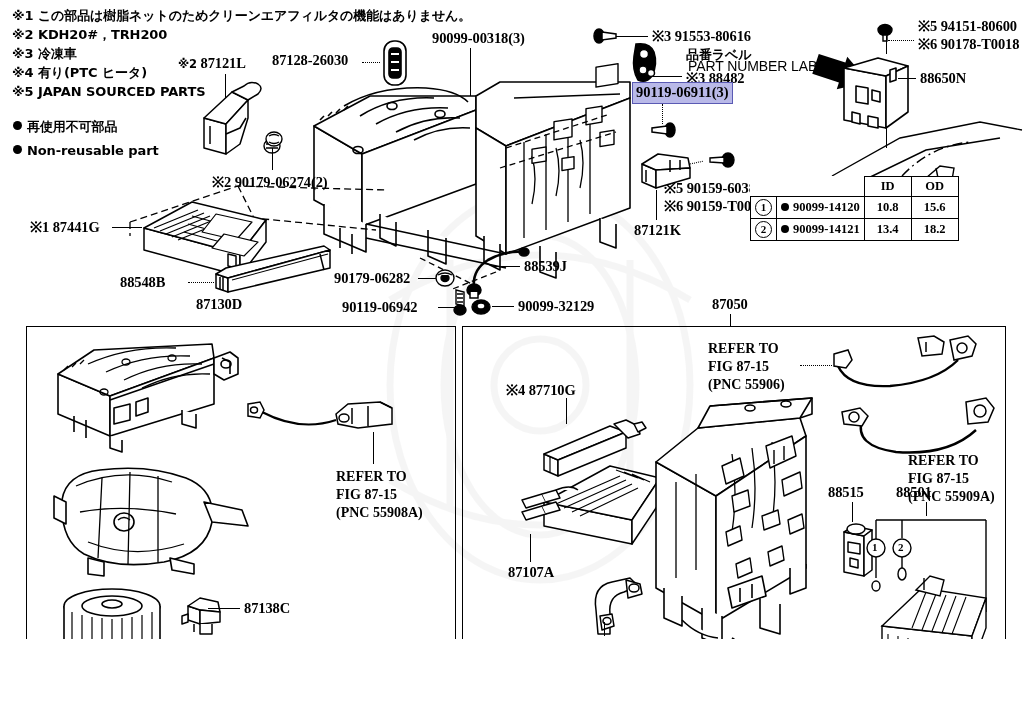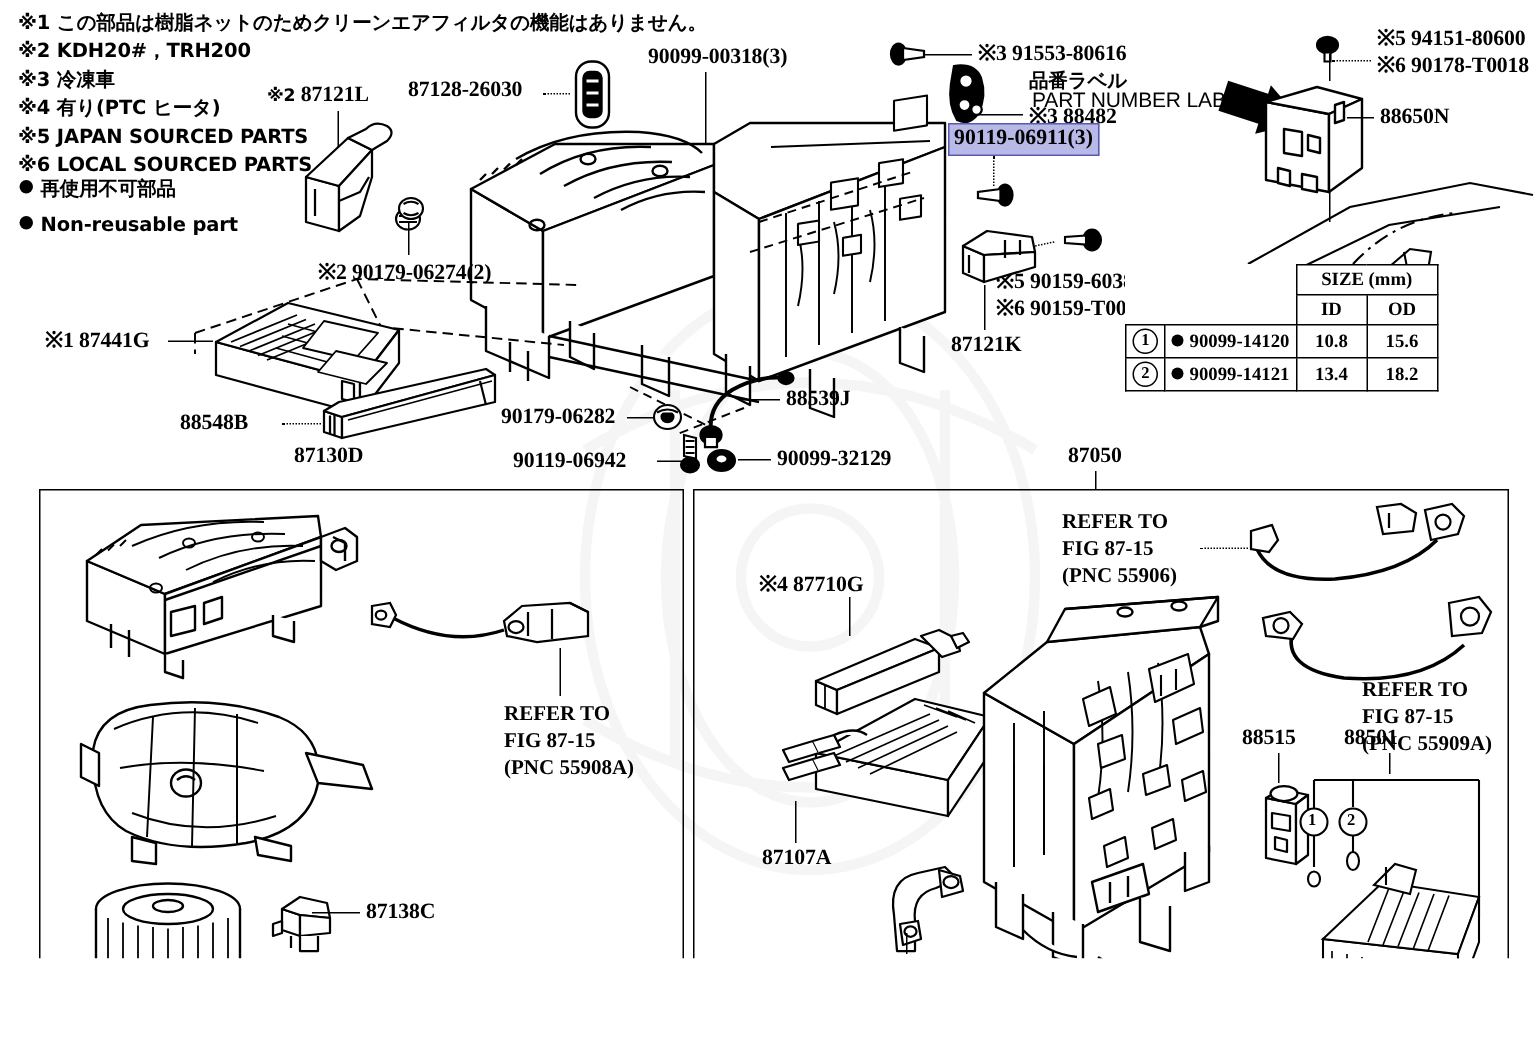--- a/index.html
+++ b/index.html
@@ -130,21 +130,20 @@
       <circle cx="210" cy="235" r="46"></circle>
       <path d="M120 110 L120 360 M300 110 L300 360"></path>
     </g>
   </svg>
 
   <div class="lbl jp" style="left:12px;top:8px;">※1 この部品は樹脂ネットのためクリーンエアフィルタの機能はありません。</div>
   <div class="lbl jp" style="left:12px;top:27px;">※2 KDH20#，TRH200</div>
   <div class="lbl jp" style="left:12px;top:46px;">※3 冷凍車</div>
   <div class="lbl jp" style="left:12px;top:65px;">※4 有り(PTC ヒータ)</div>
   <div class="lbl jp" style="left:12px;top:84px;">※5 JAPAN SOURCED PARTS</div>
-  <div class="lbl jp" style="left:12px;top:103px;">※6 LOCAL SOURCED PARTS</div>
   <div style="position:absolute;left:13px;top:117px;">
     <span class="bullet"></span><span class="lbl jp" style="position:static;">再使用不可部品</span>
   </div>
   <div style="position:absolute;left:13px;top:141px;">
     <span class="bullet"></span><span class="lbl jp" style="position:static;">Non-reusable part</span>
   </div>
 
   <svg class="art" style="left:196px;top:78px;" width="95" height="80" viewBox="0 0 95 80">
     <g fill="#fff" stroke="#000" stroke-width="1.5" stroke-linejoin="round">
       <path d="M8 40 L8 70 L30 76 L30 46 Z"></path>
@@ -422,25 +421,20 @@
       <path d="M20 20 L54 18 L54 28 L20 38 Z"></path>
       <path d="M34 10 L34 22 M44 10 L44 20"></path>
       <path d="M10 20 L10 32"></path>
     </g>
   </svg>
   <div class="lbl" style="left:634px;top:222px;">87121K</div>
   <div class="ln lnv" style="left:656px;top:190px;height:30px;"></div>
 
   <table class="sizetable" style="left:750px;top:176px;">
     <tbody>
-        <tr>
-      <td style="border:none;background:transparent;"></td>
-      <td style="border:none;background:transparent;"></td>
-      <td colspan="2">SIZE (mm)</td>
-    </tr>
     <tr>
       <td style="border:none;background:transparent;"></td>
       <td style="border:none;background:transparent;"></td>
       <td style="width:38px;">ID</td>
       <td style="width:38px;">OD</td>
     </tr>
     <tr>
       <td><span class="circnum">1</span></td>
       <td style="text-align:left;white-space:nowrap;">
         <span class="bullet" style="width:8px;height:8px;margin-right:4px;"></span><span>90099-14120</span>

